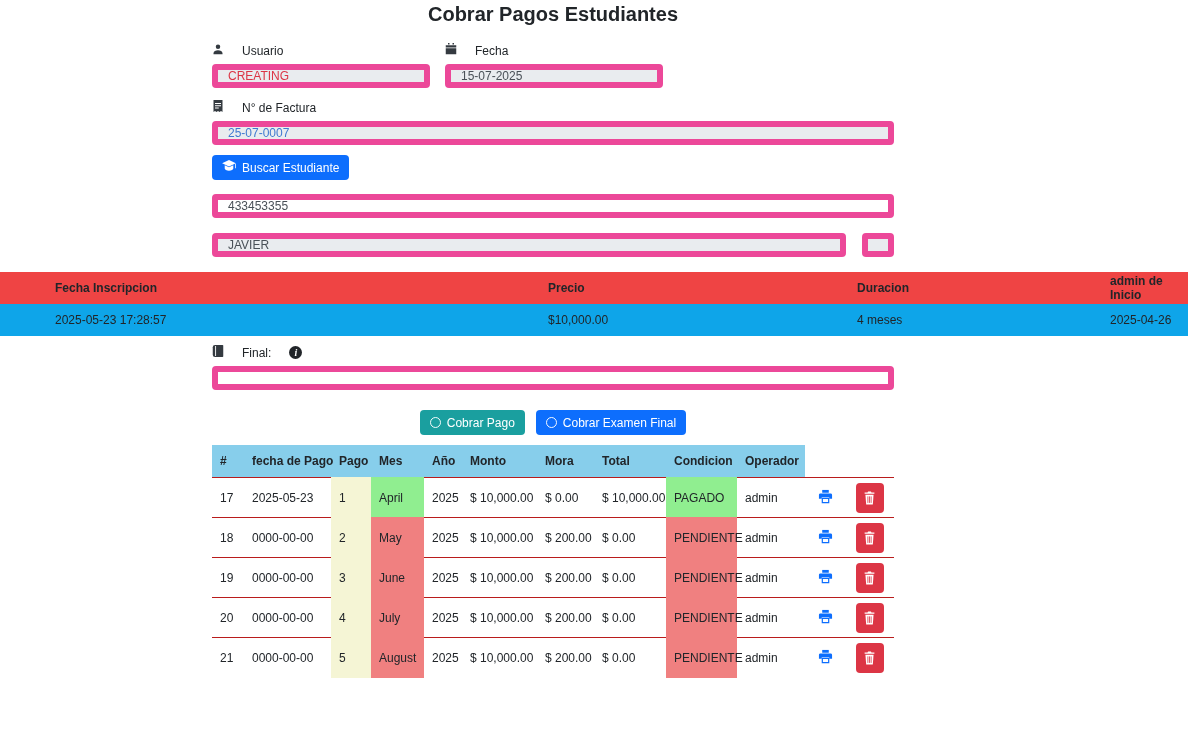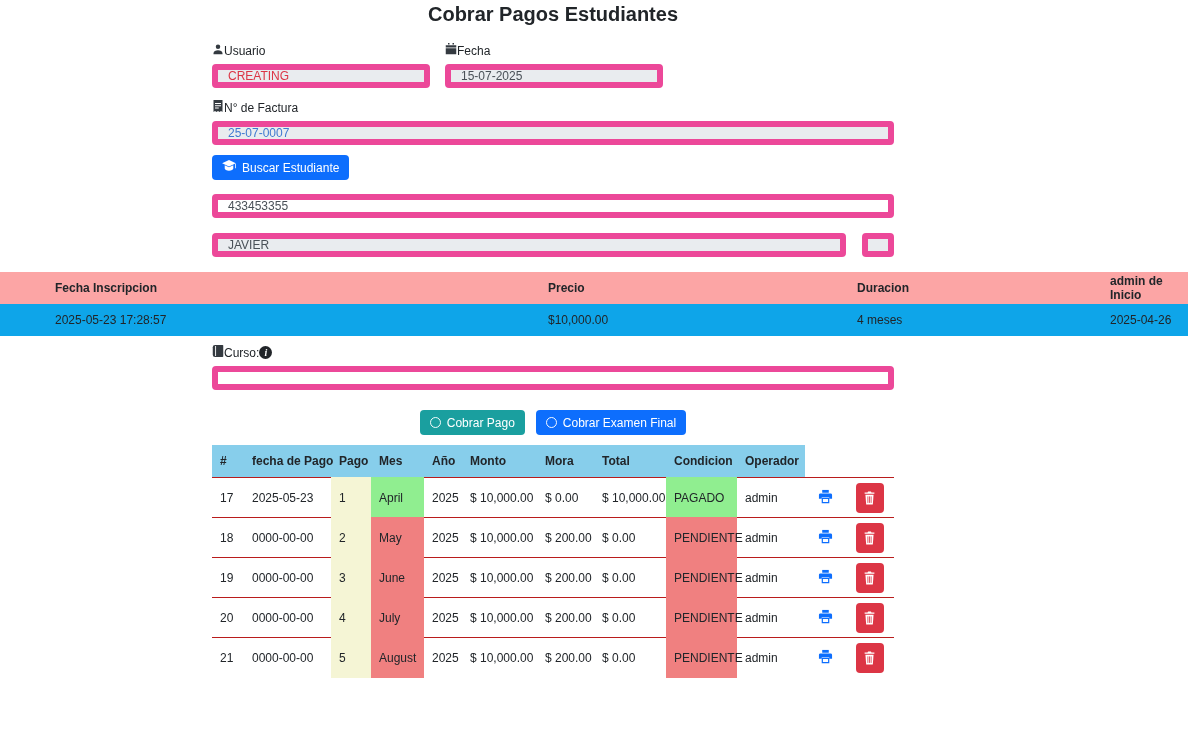--- a/index.html
+++ b/index.html
@@ -8,21 +8,21 @@
     width:1188px; height:737px; overflow:hidden; position:relative;
     font-family:"Liberation Sans","DejaVu Sans",sans-serif;
     font-size:12px; color:#212529;
   }
   .container { margin-left:212px; width:682px; }
 
   .page-title { text-align:center; font-size:20px; font-weight:700; padding-top:3px; margin-bottom:17px; }
 
   .field-row { display:flex; gap:15px; }
   .field-col { width:218px; }
-  .field-label { display:flex; align-items:center; gap:0; font-size:12px; margin-bottom:6px; color:#212529; }
+  .field-label { display:flex; align-items:center; gap:18px; font-size:12px; margin-bottom:6px; color:#212529; }
   .field-label svg { flex:0 0 auto; }
 
   input.ctl {
     display:block; width:100%; height:24px; border:6px solid #ec4899; border-radius:4px;
     background:#fff; font-family:inherit; font-size:12px; color:#495057; padding:0 10px; outline:none;
   }
   input.ctl:disabled, input.ctl.disabled { background:#e9ecef; }
   input.red-text { color:#dc3545; }
   input.blue-text { color:#3f7ad0; }
 
@@ -32,21 +32,21 @@
     font-family:inherit; font-size:12px; color:#fff; padding:0 10px; height:25px; cursor:pointer;
   }
   .btn-primary { background:#0d6efd; margin-top:10px; }
   .w335 { width:335px; }
   .cedula-block { margin-top:14px; }
   .names-row { display:flex; gap:16px; margin-top:15px; }
   .names-row .grow { flex:1; }
 
   
   .course-table { margin-top:15px; width:1188px; }
-  .course-head { display:flex; background:#fca5a5; height:32px; align-items:center; font-weight:700; }
+  .course-head { display:flex; background:#ef4444; height:32px; align-items:center; font-weight:700; }
   .course-vals { display:flex; background:#0ea5e9; height:32px; align-items:center; }
   .cc1 { flex:0 0 548px; padding-left:55px; }
   .cc2 { flex:0 0 297px; }
   .cc3 { flex:0 0 265px;padding-left:12px; }
   .cc4 { flex:1 1 auto; }
 
   .curso-block { margin-top:9px; }
   .info-badge {
     display:inline-flex; width:13px; height:13px; border-radius:50%; background:#212529; color:#fff;
     align-items:center; justify-content:center; font-size:10px; font-weight:700; font-style:italic;
@@ -151,21 +151,21 @@
   </div>
 </div>
 
 <div class="container">
   <div class="curso-block">
     <div class="field-label">
       <span><svg width="12" height="12" viewBox="0 0 16 16" fill="#343a40">
             <path d="M4 0h10a1 1 0 0 1 1 1v14a1 1 0 0 1-1 1H4a3 3 0 0 1-3-3V3a3 3 0 0 1 3-3z"></path>
             <path d="M4.2 1.2h1.2v13.6H4.2z" fill="#fff"></path>
           </svg></span>
-      <span>Curso:</span>
+      <span>Final:</span>
       <span class="info-badge">i</span>
     </div>
     <input class="ctl w335" value="" style="">
   </div>
 
   <div class="action-row">
     <button class="btn btn-teal">
       <span class="ring"></span>
       <span>Cobrar Pago</span>
     </button>

